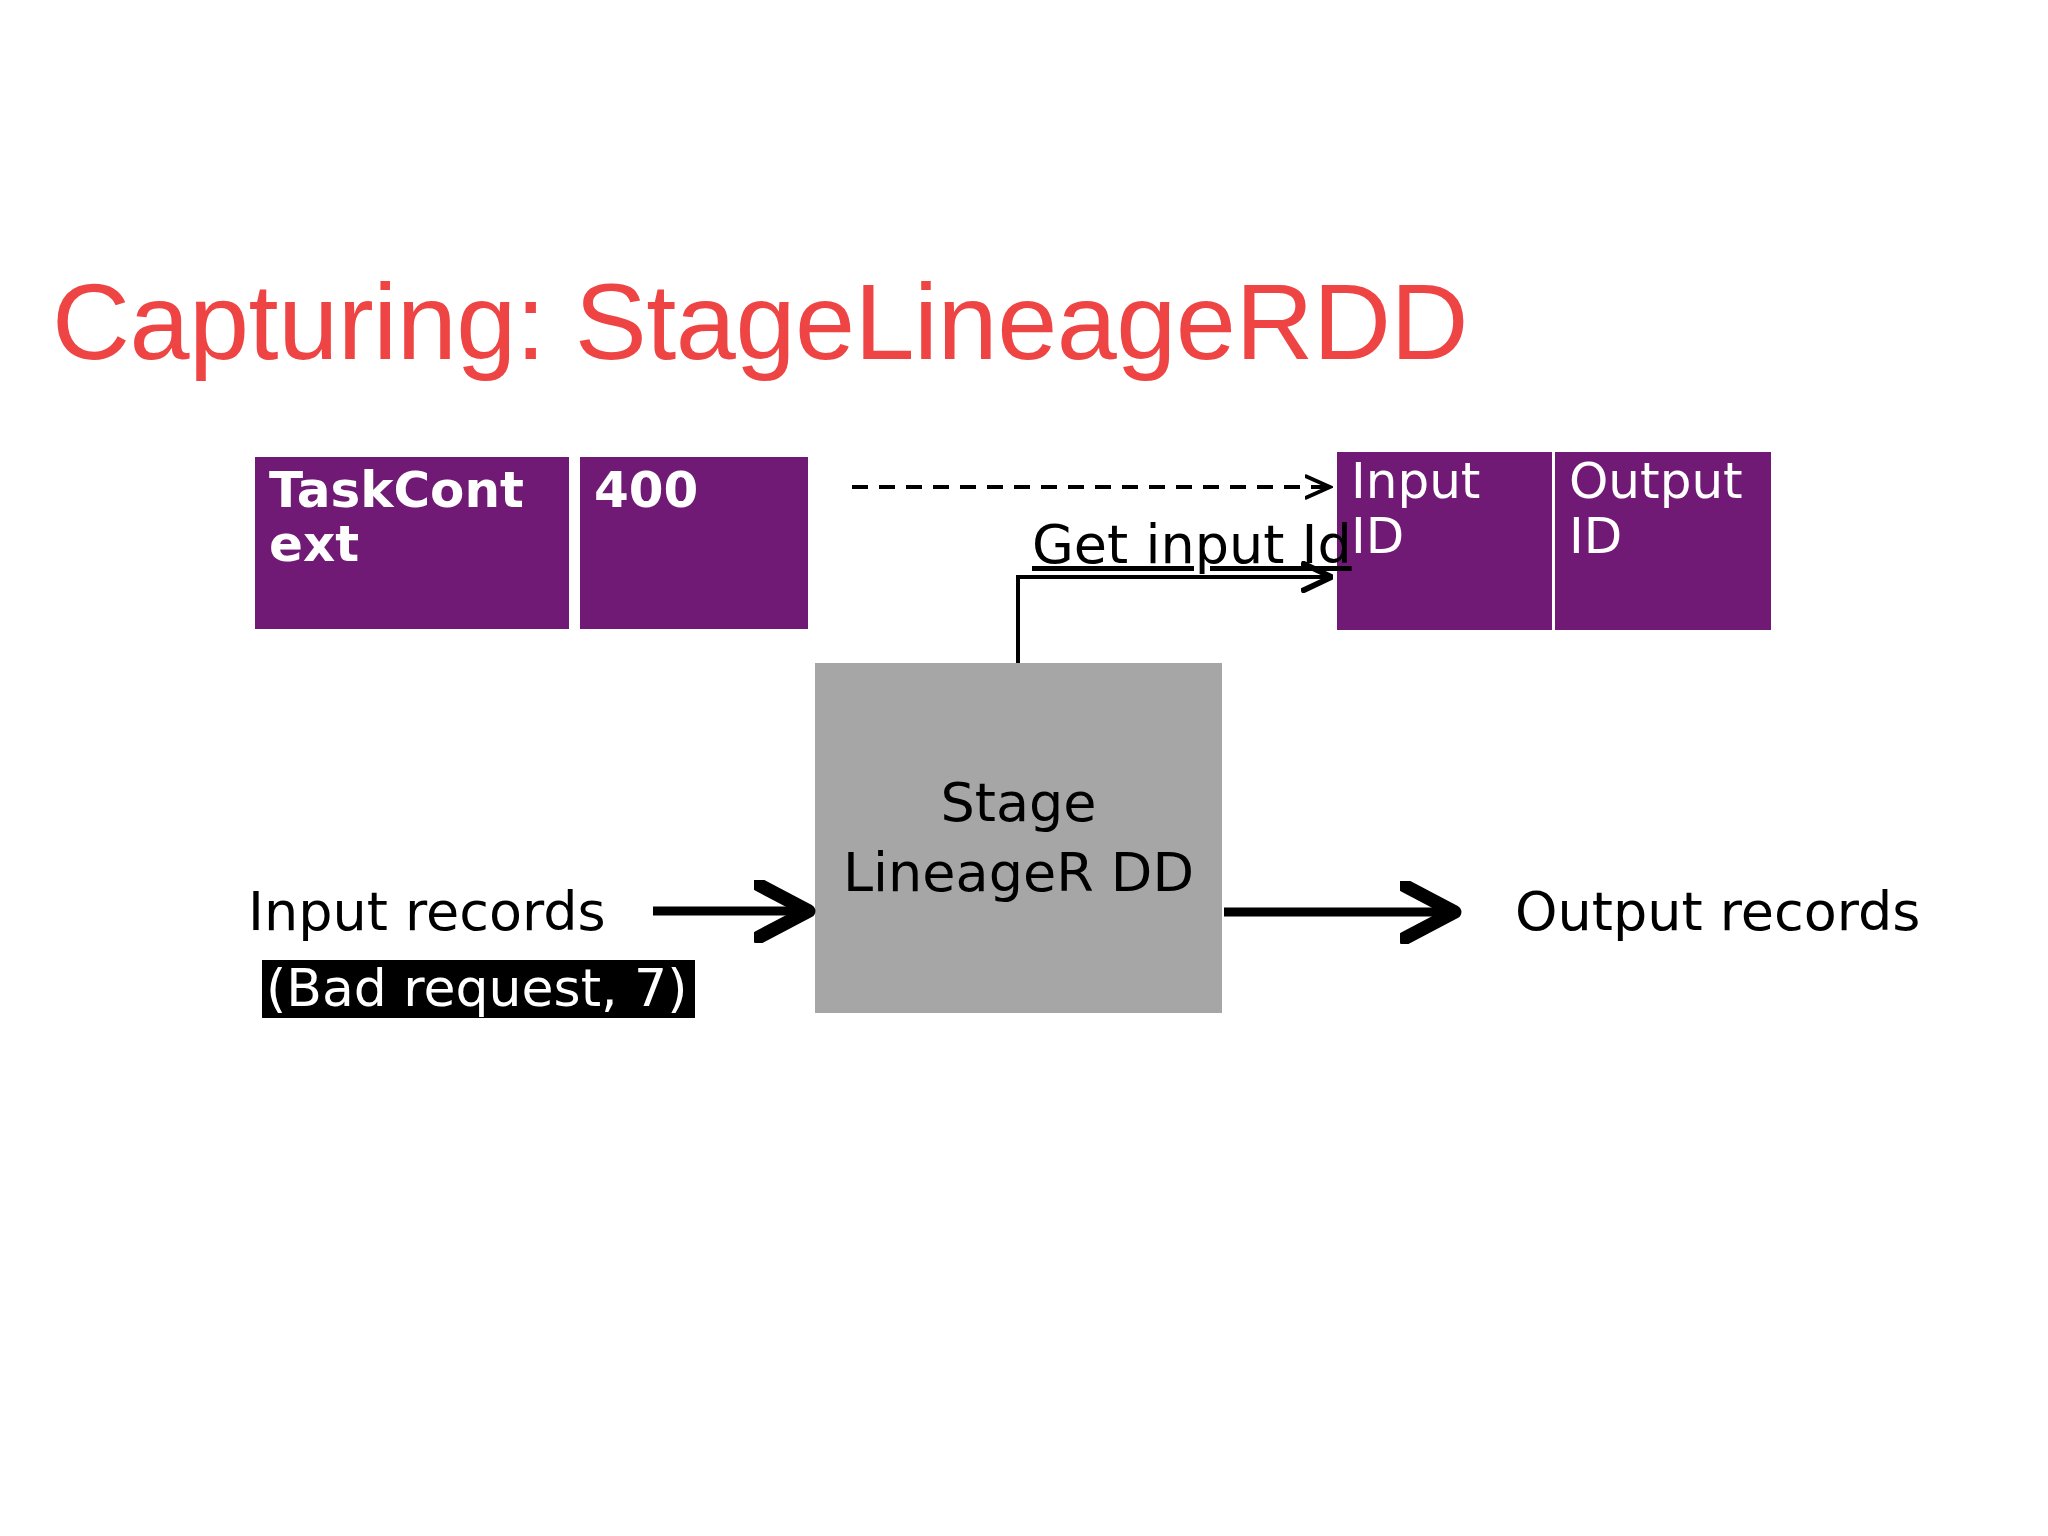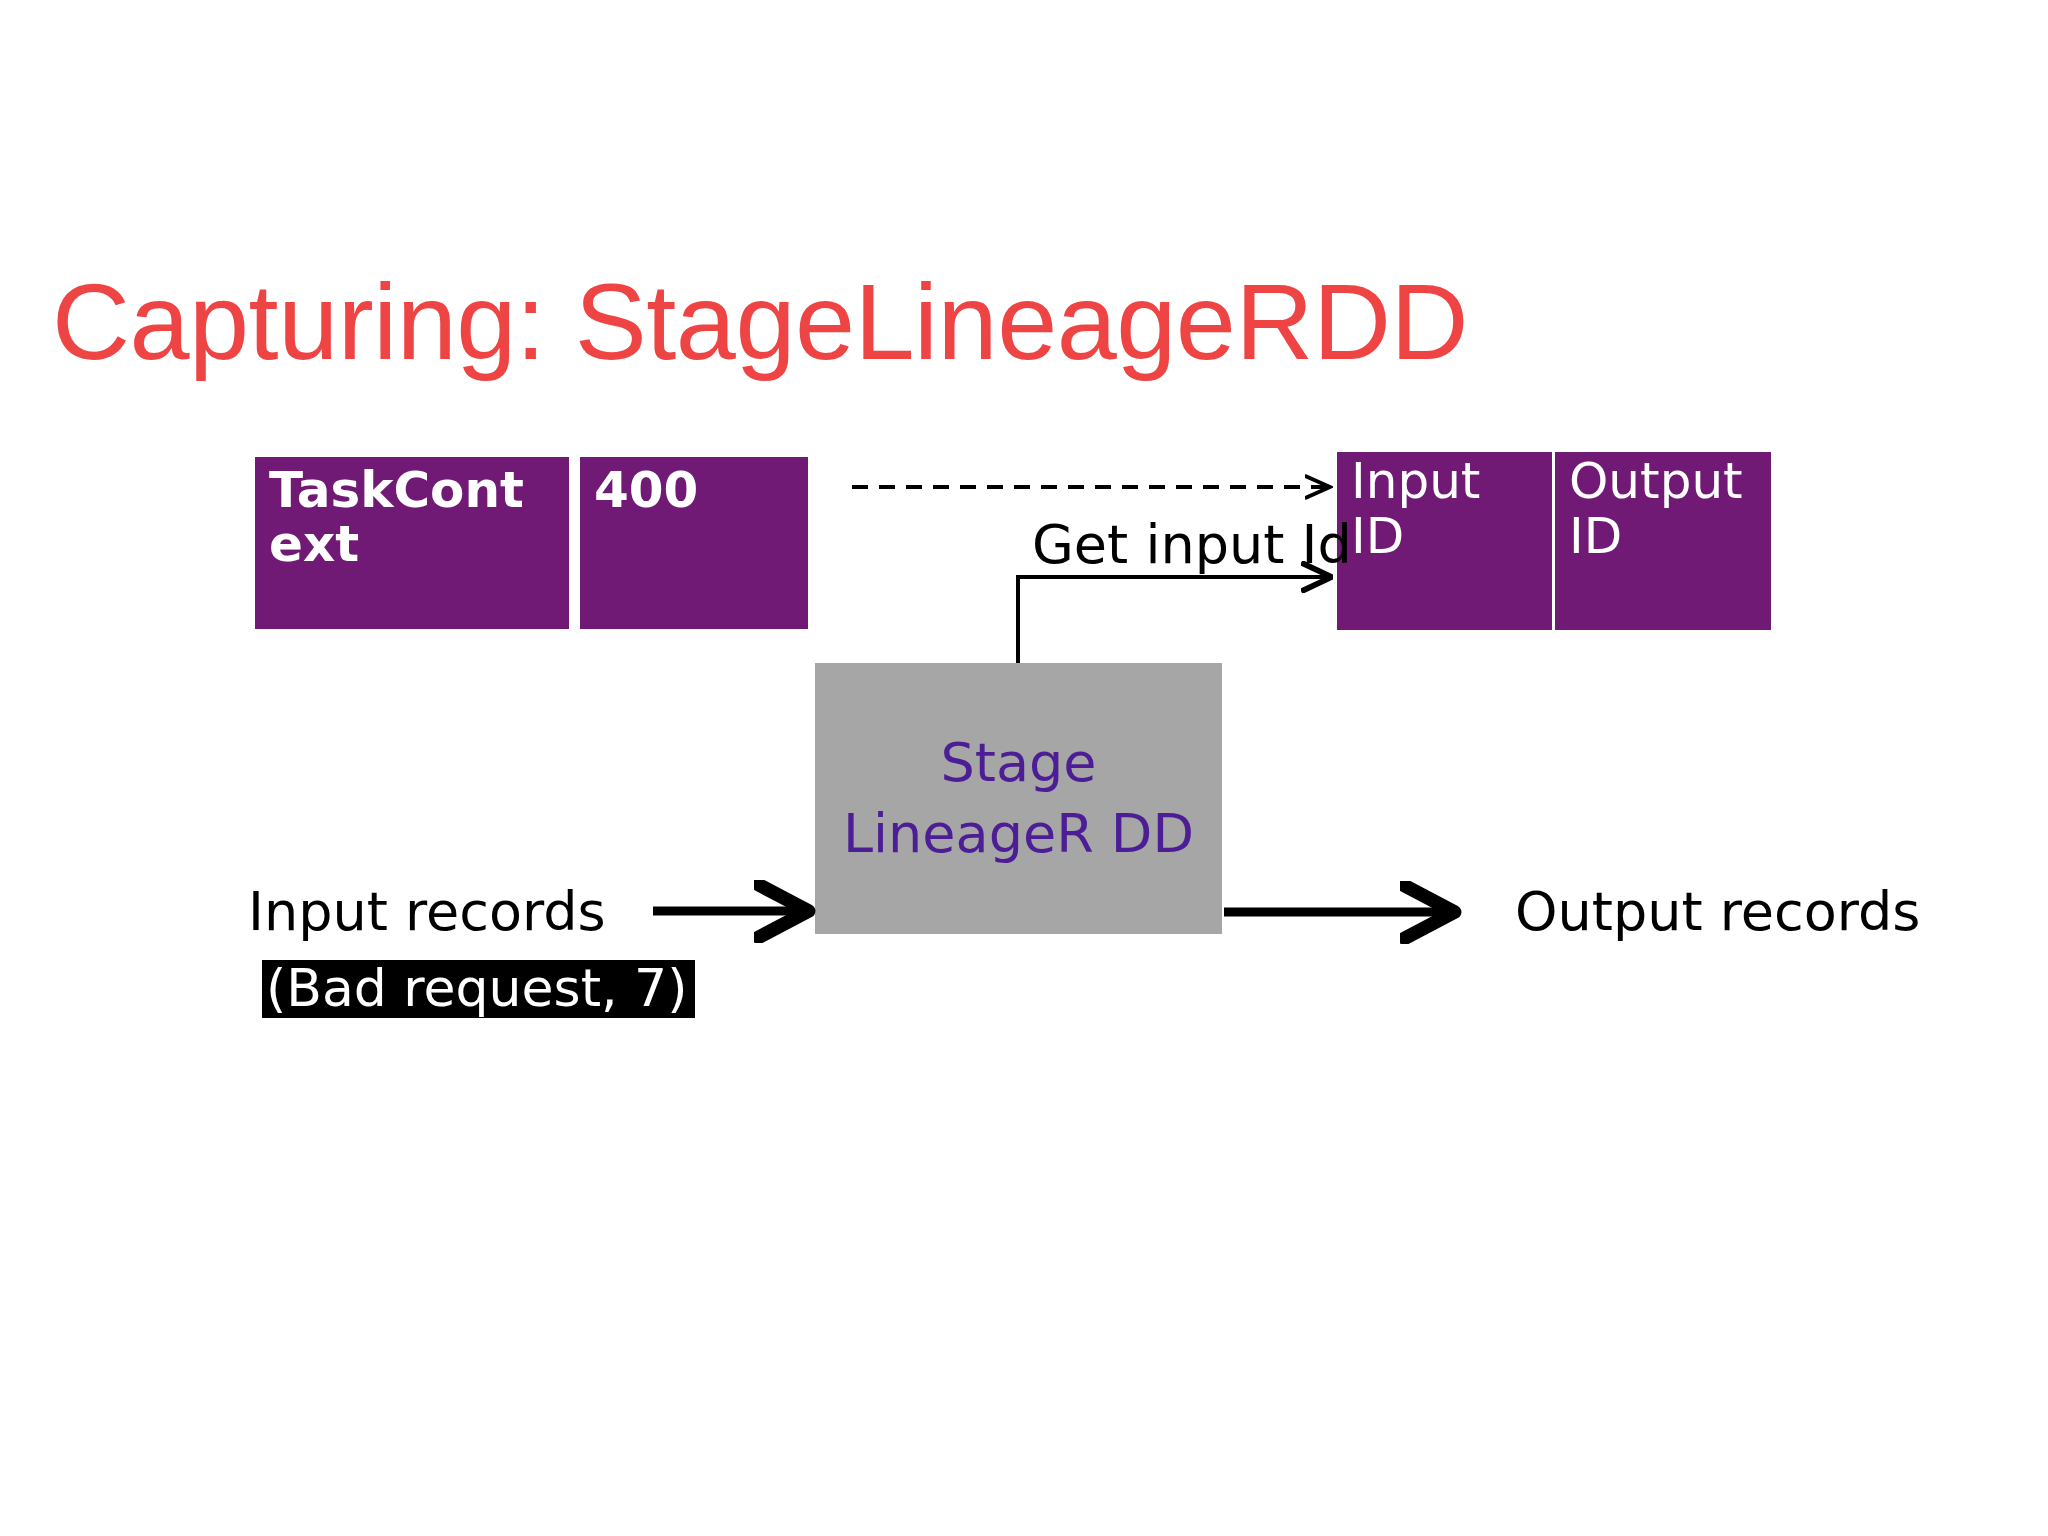--- a/index.html
+++ b/index.html
@@ -78,23 +78,23 @@
   }
   #cell-input-id  { width: 215px; margin-right: 3px; }
   #cell-output-id { width: 216px; }
 
   
   #box-stagelineagerdd {
     position: absolute;
     left: 815px;
     top: 663px;
     width: 407px;
-    height: 271px;
+    height: 350px;
     background: #a6a6a6;
-    color: #4c1d95;
+    color: #000000;
     display: flex;
     align-items: center;
     justify-content: center;
     text-align: center;
     font-family: "DejaVu Sans", sans-serif;
     font-size: 54px;
     line-height: 1.30;
     font-weight: 400;
     box-sizing: border-box;
     padding: 0 4px;
@@ -106,20 +106,21 @@
     font-family: "DejaVu Sans", sans-serif;
     font-weight: 400;
     color: #000000;
     white-space: nowrap;
   }
   #label-get-input-id {
     left: 1032px;
     top: 518px;
     font-size: 54px;
     line-height: 1;
+    text-decoration: underline;
   }
   #label-input-records {
     left: 248px;
     top: 885px;
     font-size: 54px;
     line-height: 1;
   }
   #label-output-records {
     left: 1515px;
     top: 885px;

